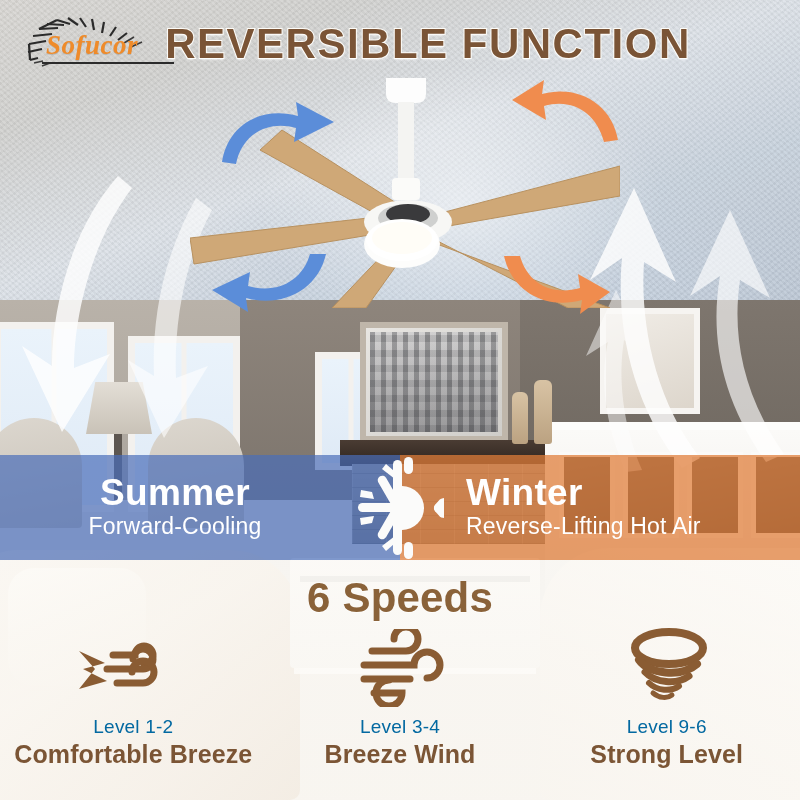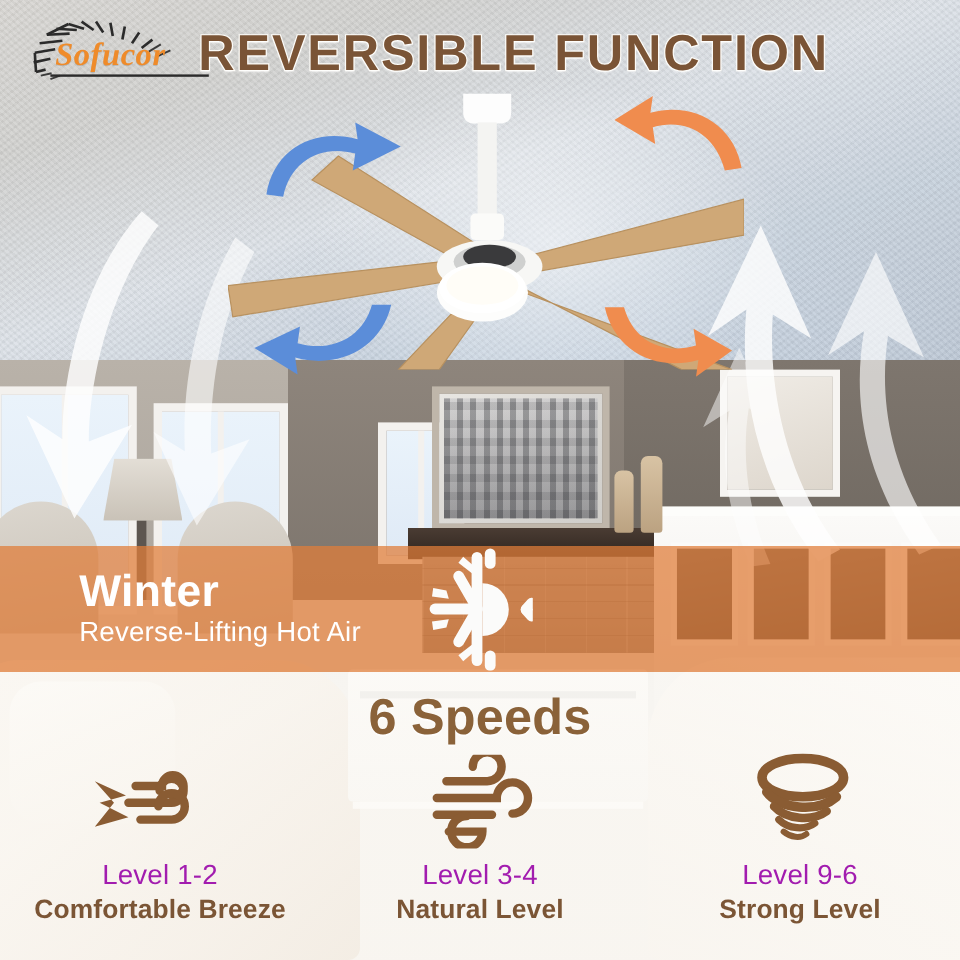--- a/index.html
+++ b/index.html
@@ -132,22 +132,22 @@
 
   
   .bottom-wash { position:absolute; left:0; top:560px; width:800px; height:240px;
                  background:linear-gradient(180deg, rgba(252,250,246,.72), rgba(253,251,247,.80)); }
   .speeds-title { position:absolute; left:0; top:574px; width:800px; text-align:center;
                   font-size:42px; font-weight:800; color:#8a6239; letter-spacing:.2px;
                   text-shadow:0 1px 1px rgba(255,255,255,.75); }
   .speeds { position:absolute; left:0; top:632px; width:800px; height:160px; display:flex; }
   .speed-col { flex:1; display:flex; flex-direction:column; align-items:center; }
   .speed-icon { height:72px; display:flex; align-items:center; justify-content:center; }
-  .speed-level { margin-top:12px; font-size:23px; color:#a21caf; font-weight:400; letter-spacing:.2px; }
-  .speed-name  { margin-top:2px; font-size:22px; font-weight:800; color:#7b5535; letter-spacing:.1px; }
+  .speed-level { margin-top:12px; font-size:19px; color:#0369a1; font-weight:400; letter-spacing:.2px; }
+  .speed-name  { margin-top:2px; font-size:25px; font-weight:800; color:#7b5535; letter-spacing:.1px; }
 </style>
 </head>
 <body>
 
 <div id="stage">
 
   <div class="photo">
 
     <div class="ceiling"></div>
     <div class="ceiling-glow"></div>
@@ -265,20 +265,26 @@
             <path d="M130,36 L119,41"></path>
         </g>
       </svg>
       <div class="logo-text">Sofucor</div>
       <div class="logo-rule"></div>
     </div>
     <div class="title">REVERSIBLE FUNCTION</div>
   </div>
 
   <div class="banner">
+    <div class="banner-half b-summer">
+      <div class="season-block">
+        <div class="season-title">Summer</div>
+        <div class="season-sub">Forward-Cooling</div>
+      </div>
+    </div>
     <div class="banner-half b-winter">
       <div class="season-block">
         <div class="season-title">Winter</div>
         <div class="season-sub">Reverse-Lifting Hot Air</div>
       </div>
     </div>
   </div>
 
   <svg class="divider-icon" viewBox="0 0 88 103">
     <g fill="#fbfbfa">
@@ -333,21 +339,21 @@
         <svg viewBox="0 0 100 78" width="100" height="78">
           <g fill="none" stroke="#8a5c33" stroke-width="7" stroke-linecap="round">
             <path d="M22,22 h34 a12,12 0 1 0 -12,-12"></path>
             <path d="M14,36 h50 a13,13 0 1 1 13,13"></path>
             <path d="M14,50 h46"></path>
             <path d="M24,64 h28 a13,13 0 1 1 -13,-13"></path>
           </g>
         </svg>
       </div>
       <div class="speed-level">Level 3-4</div>
-      <div class="speed-name">Natural Level</div>
+      <div class="speed-name">Breeze Wind</div>
     </div>
 
     <div class="speed-col">
       <div class="speed-icon">
         <svg viewBox="0 0 104 80" width="104" height="80">
           <g fill="none" stroke="#8a5c33" stroke-linecap="round">
             <ellipse cx="54" cy="20" rx="34" ry="16" stroke-width="8"></ellipse>
             <path d="M24,32 C34,46 66,50 82,36" stroke-width="8"></path>
             <path d="M30,44 C40,55 62,57 74,48" stroke-width="7"></path>
             <path d="M34,55 C42,63 56,64 64,58" stroke-width="6"></path>

